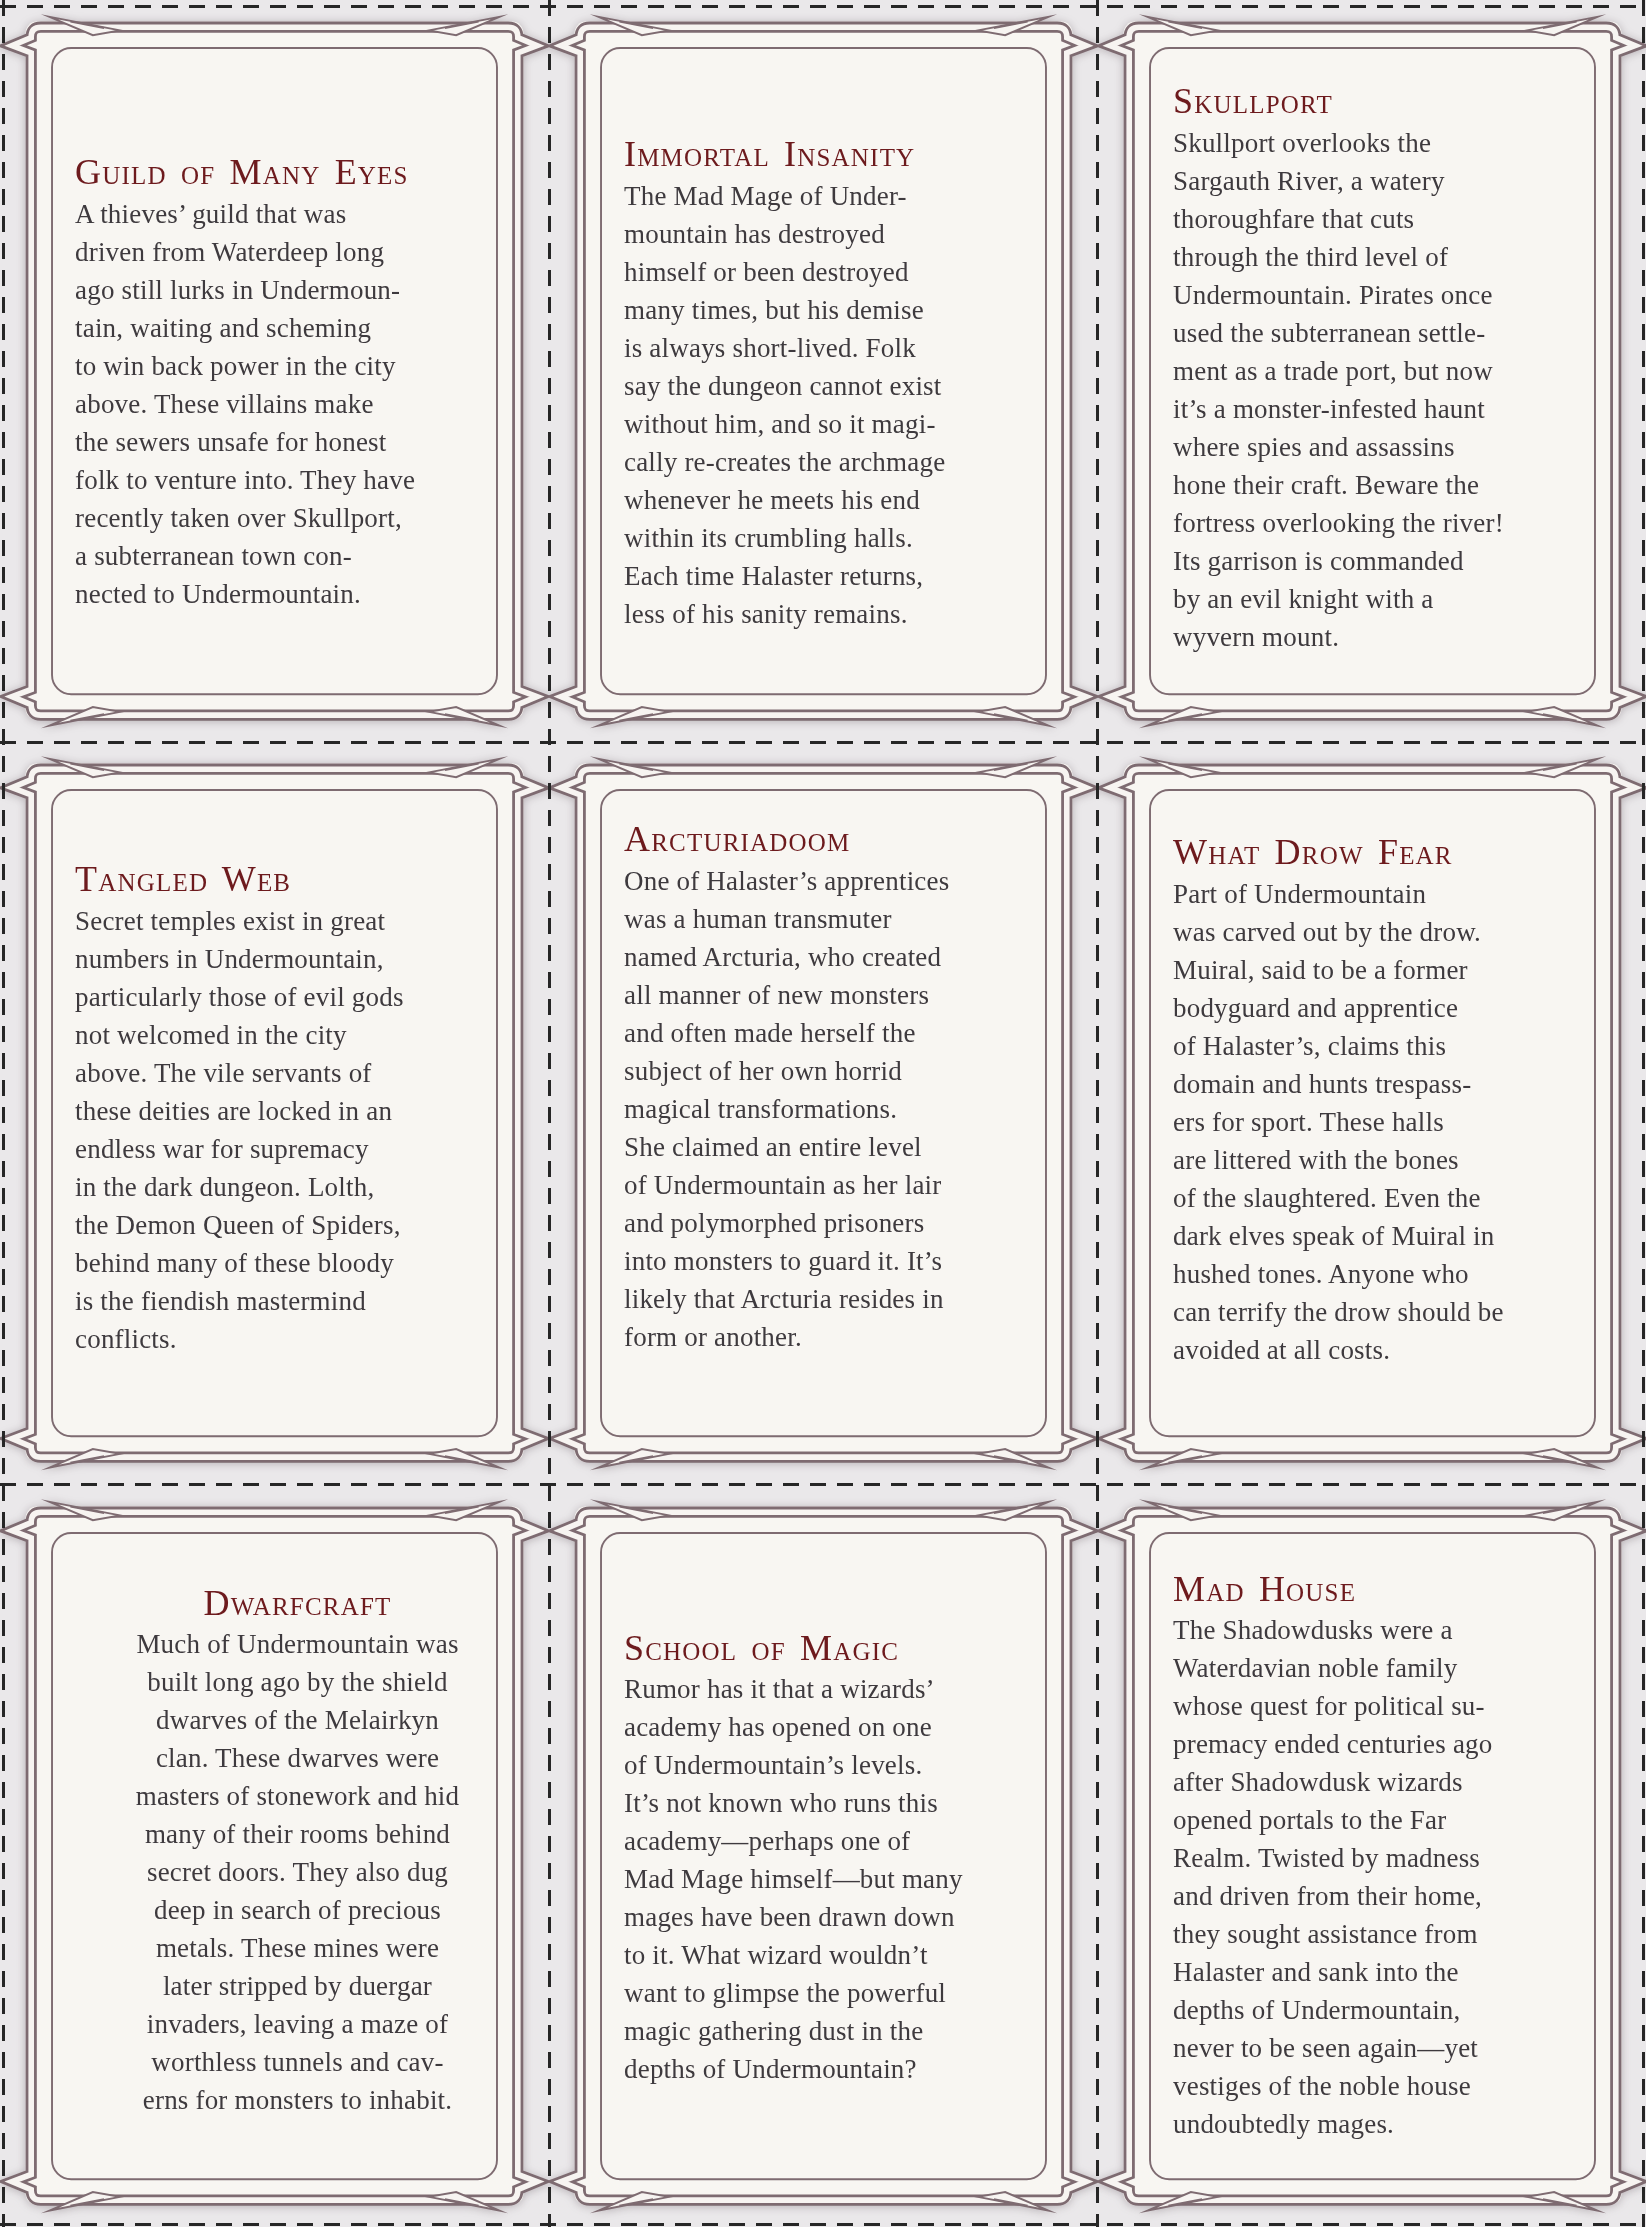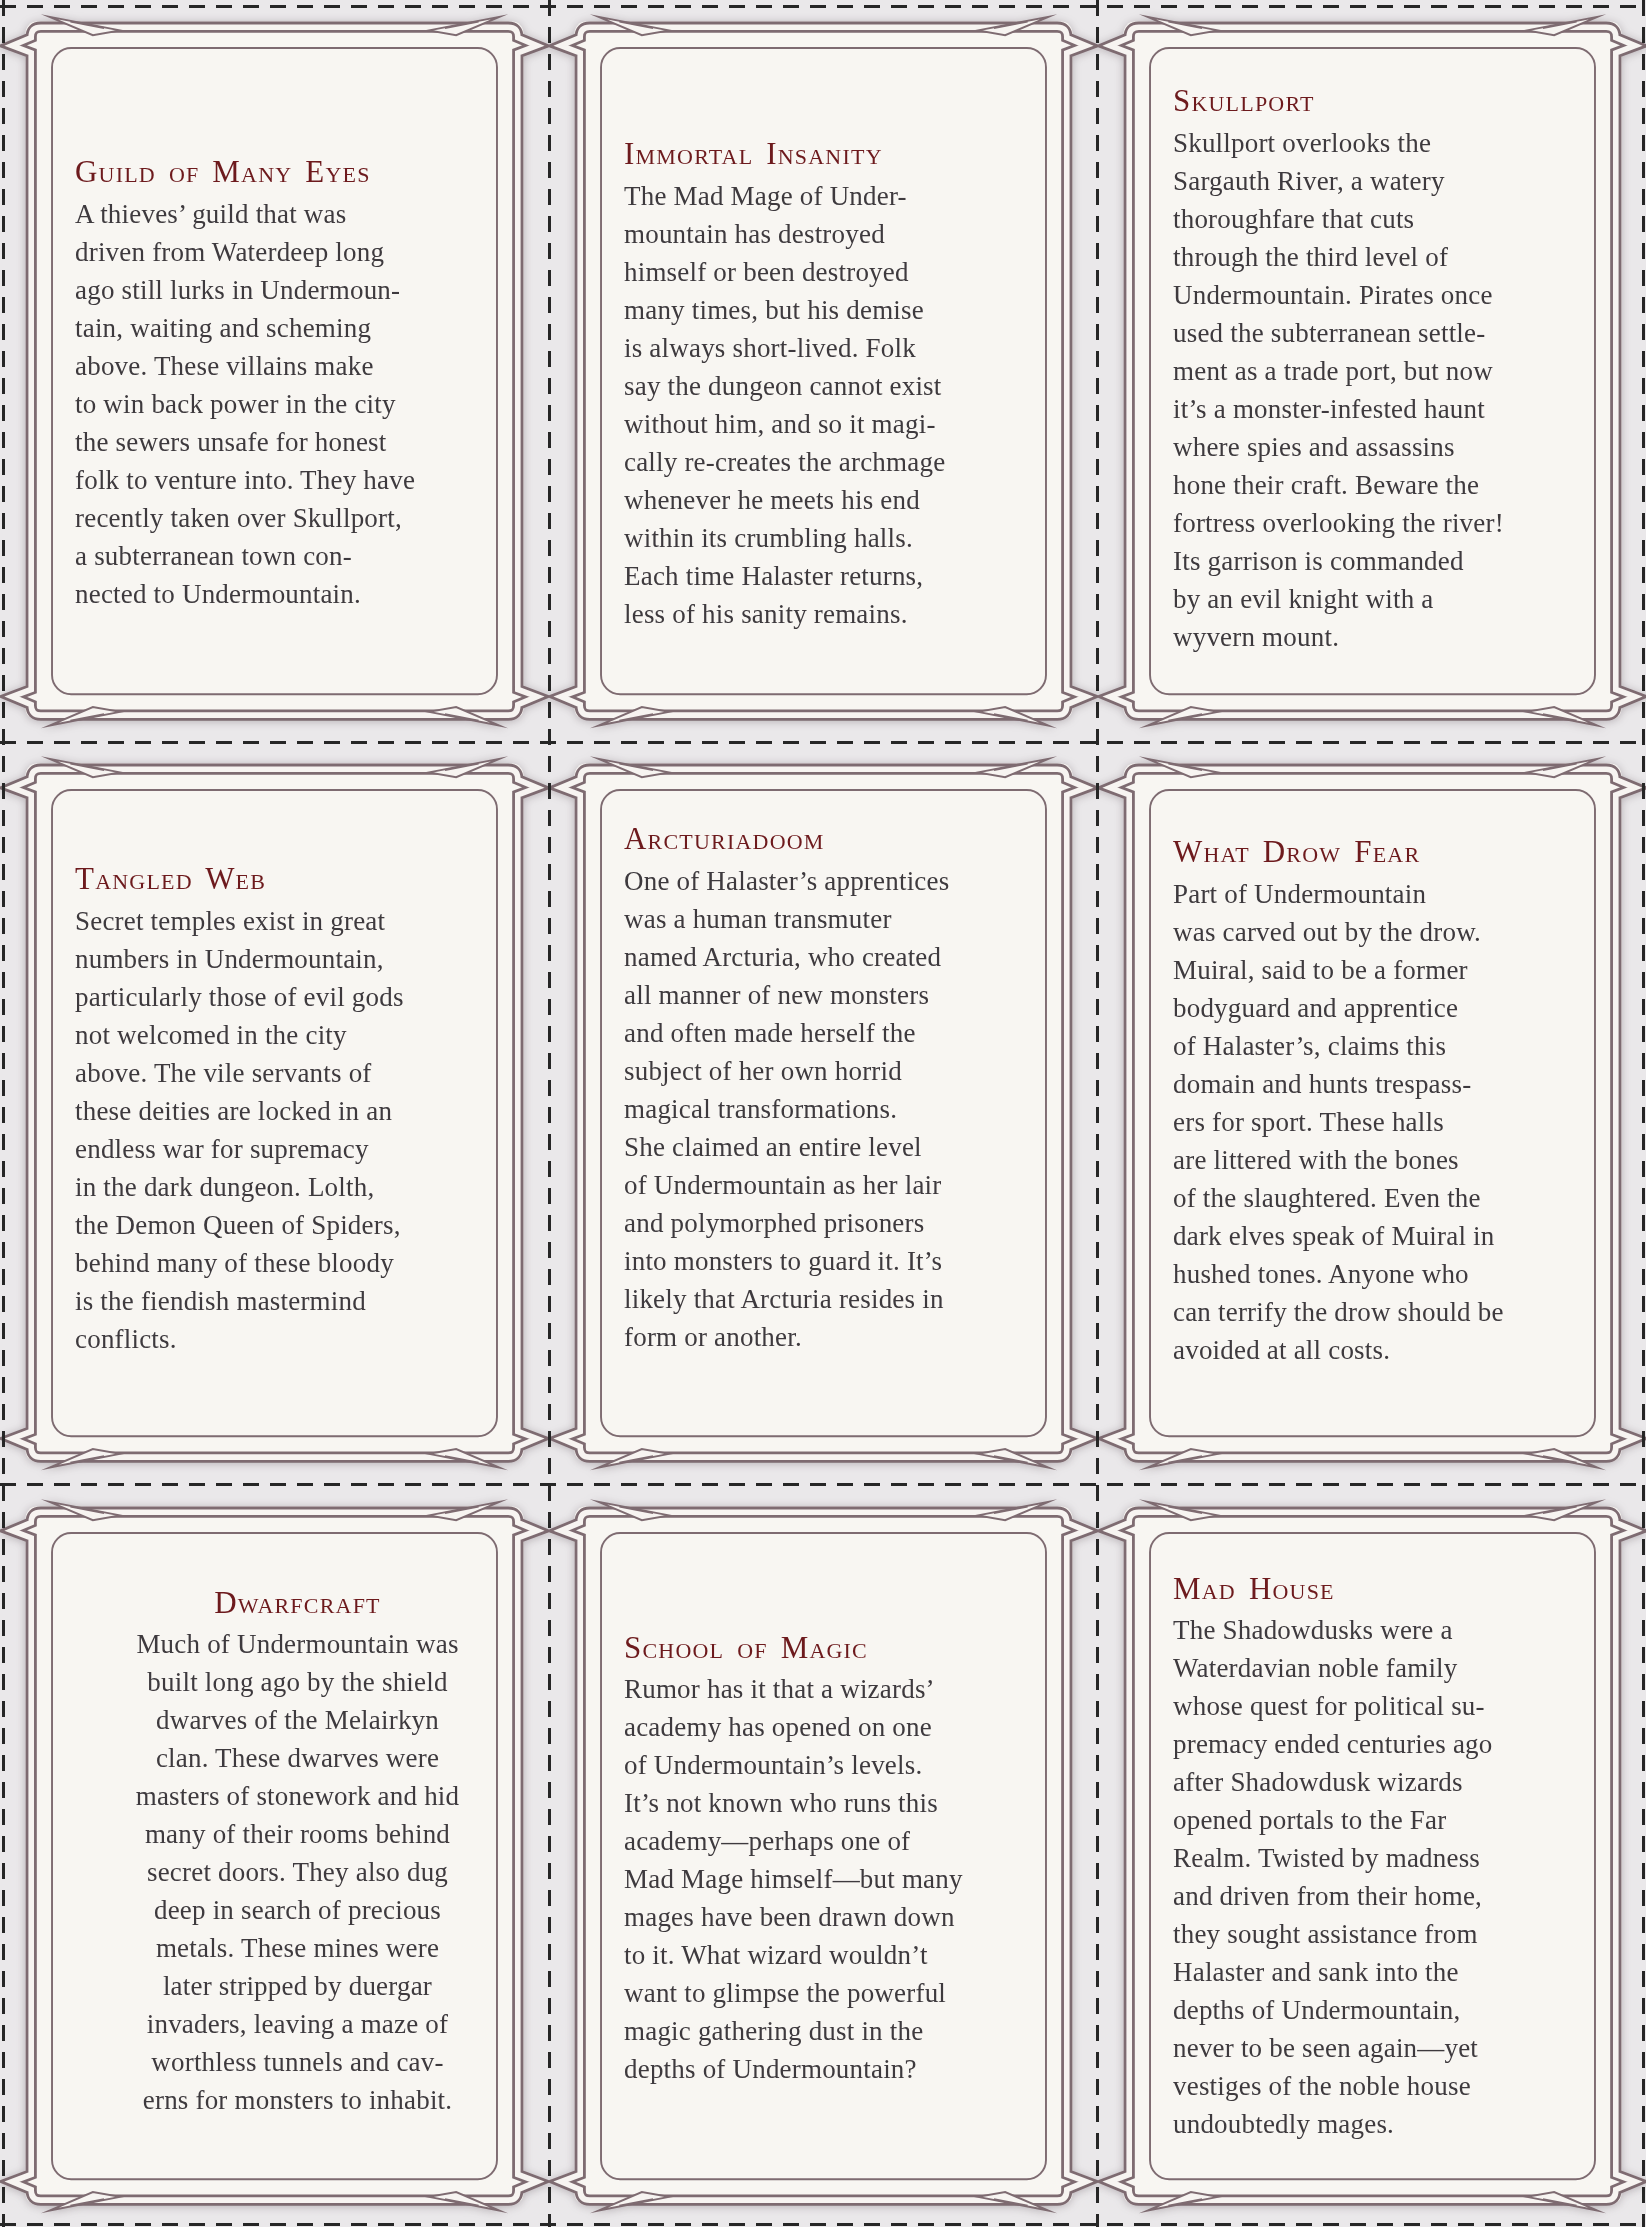--- a/index.html
+++ b/index.html
@@ -25,21 +25,21 @@
   .rib-dark{fill:none;stroke:#7e6b71;stroke-width:14;stroke-miterlimit:10;}
   .rib-lite{fill:none;stroke:#f7f4f1;stroke-width:7;stroke-miterlimit:10;}
   .blade{fill:#f7f4f1;stroke:#7e6b71;stroke-width:2.4;stroke-miterlimit:10;}
   .chev{fill:none;stroke:#7e6b71;stroke-width:2.4;}
   .innerline{fill:none;stroke:#7e6b71;stroke-width:2.4;}
   .content{
     position:absolute;left:75px;right:29px;z-index:2;
   }
   .card-title{
     margin:0;
-    font-size:31px;line-height:36px;font-weight:400;
+    font-size:36px;line-height:36px;font-weight:400;
     font-variant:small-caps;
     letter-spacing:1.2px;word-spacing:4px;
     color:#6d1a1d;
   }
   .card-body{margin-top:4.8px;}
   .line{
     white-space:nowrap;
     font-size:27px;line-height:38px;
     letter-spacing:0.2px;
     color:#3e3a3e;
@@ -92,22 +92,22 @@
       <svg class="frame" viewBox="0 0 686 927" preserveAspectRatio="none">
           <use href="#frame-art"></use>
         </svg>
       <div class="content">
         <h2 class="card-title">Guild of Many Eyes</h2>
         <div class="card-body">
             <div class="line">A thieves’ guild that was</div>
             <div class="line">driven from Waterdeep long</div>
             <div class="line">ago still lurks in Undermoun-</div>
             <div class="line">tain, waiting and scheming</div>
+            <div class="line">to win back power in the city</div>
             <div class="line">above. These villains make</div>
-            <div class="line">to win back power in the city</div>
             <div class="line">the sewers unsafe for honest</div>
             <div class="line">folk to venture into. They have</div>
             <div class="line">recently taken over Skullport,</div>
             <div class="line">a subterranean town con-</div>
             <div class="line">nected to Undermountain.</div>
           </div>
       </div>
     </section>
 
     <section class="card c2">

